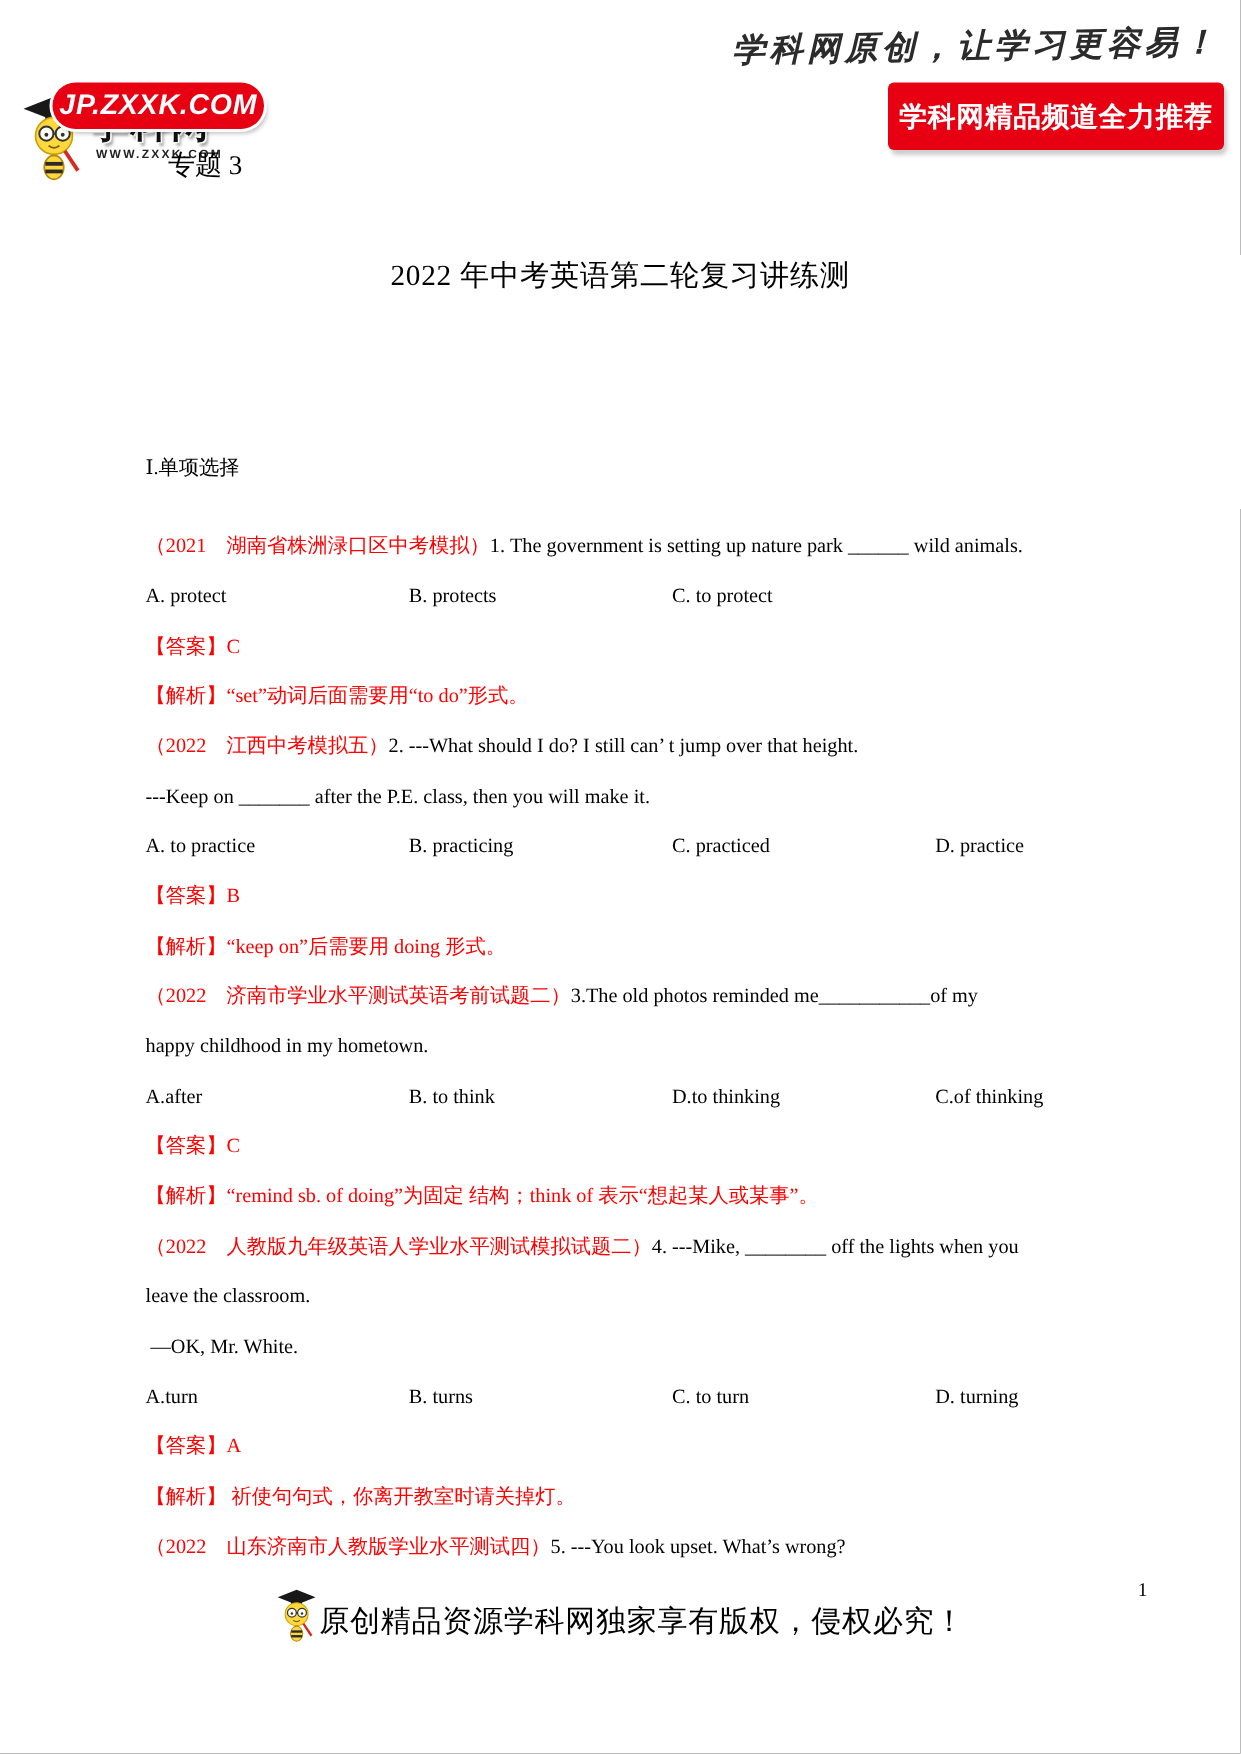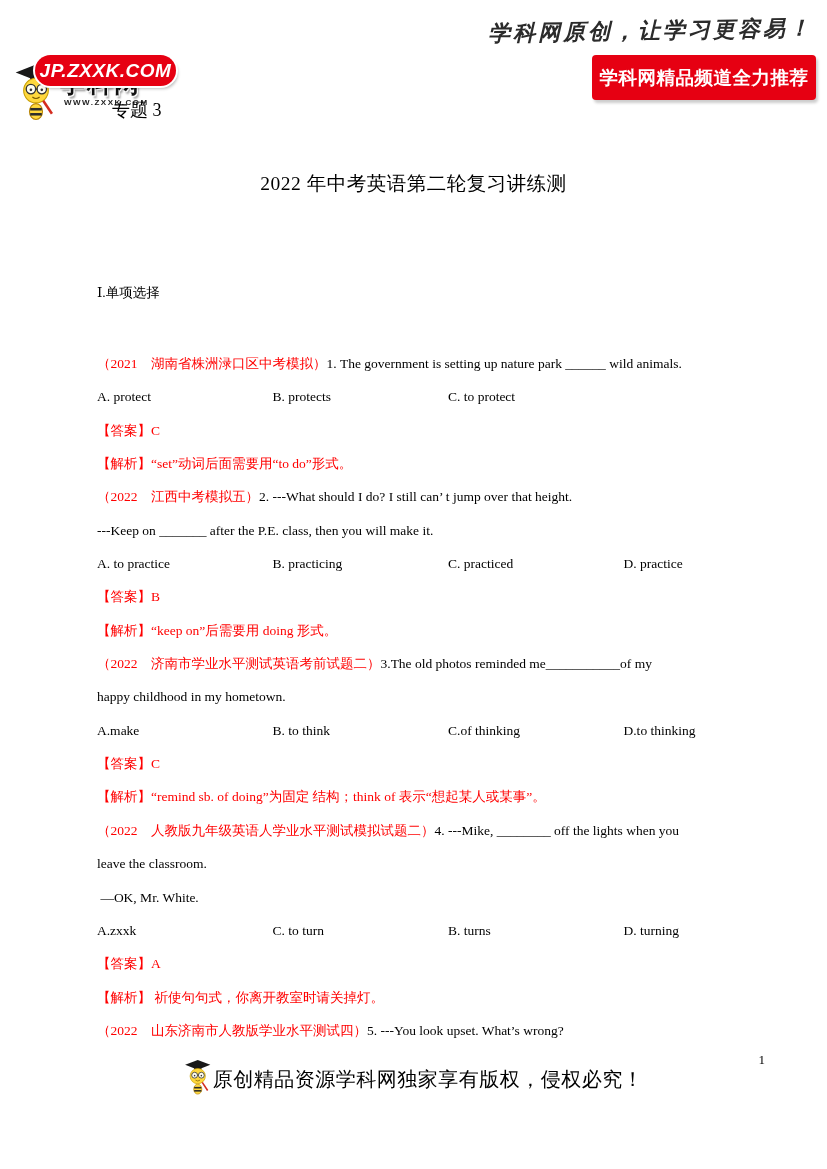--- a/index.html
+++ b/index.html
@@ -58,21 +58,21 @@
     background:var(--accent-red);
     color:#fff;font-family:"Liberation Sans","DejaVu Sans",sans-serif;
     font-weight:bold;font-size:18.5px;letter-spacing:.5px;
     display:flex;align-items:center;justify-content:center;
     box-shadow:2px 3px 3px rgba(0,0,0,.2);
   }
   
   .topic-label{position:absolute;left:112px;top:98px;font-size:18px;text-align:center;}
   .doc-title{position:absolute;left:0;top:170px;width:100%;text-align:center;font-size:19.5px;letter-spacing:.5px;}
   .doc-subtitle{position:absolute;left:0;top:223px;width:100%;text-align:center;font-size:18.5px;letter-spacing:1px;}
-  .section-heading{position:absolute;left:97px;top:284px;font-size:13.5px;}
+  .section-heading{position:absolute;left:97px;top:303px;font-size:13.5px;}
   .questions{position:absolute;left:97px;top:347px;width:640px;}
   .line{line-height:33.35px;white-space:pre;}
   .red{color:var(--highlight-red);}
   .options-row{display:flex;}
   .option{width:175.5px;flex:0 0 auto;white-space:pre;}
   
   .footer{
     position:absolute;left:50%;top:1058px;transform:translateX(-50%);
     display:flex;align-items:center;gap:2px;
     font-size:20px;letter-spacing:.5px;white-space:nowrap;
@@ -130,29 +130,29 @@
       <div class="q">
         <div class="line"><span class="red">（2022　江西中考模拟五）</span><span>2. ---What should I do? I still can’ t jump over that height.</span></div>
         <div class="line"><span>---Keep on _______ after the P.E. class, then you will make it.</span></div>
         <div class="line options-row"><span class="option">A. to practice</span><span class="option">B. practicing</span><span class="option">C. practiced</span><span class="option">D. practice</span></div>
         <div class="line red"><span>【答案】</span><span>B</span></div>
         <div class="line red"><span>【解析】</span><span>“keep on”后需要用 doing 形式。</span></div>
       </div>
       <div class="q">
         <div class="line"><span class="red">（2022　济南市学业水平测试英语考前试题二）</span><span>3.The old photos reminded me___________of my</span></div>
         <div class="line"><span>happy childhood in my hometown.</span></div>
-        <div class="line options-row"><span class="option">A.make</span><span class="option">B. to think</span><span class="option">C.of thinking</span><span class="option">D.to thinking</span></div>
+        <div class="line options-row"><span class="option">A.after</span><span class="option">B. to think</span><span class="option">D.to thinking</span><span class="option">C.of thinking</span></div>
         <div class="line red"><span>【答案】</span><span>C</span></div>
         <div class="line red"><span>【解析】</span><span>“remind sb. of doing”为固定 结构；think of 表示“想起某人或某事”。</span></div>
       </div>
       <div class="q">
         <div class="line"><span class="red">（2022　人教版九年级英语人学业水平测试模拟试题二）</span><span>4. ---Mike, ________ off the lights when you</span></div>
         <div class="line"><span>leave the classroom.</span></div>
         <div class="line"><span> —OK, Mr. White.</span></div>
-        <div class="line options-row"><span class="option">A.zxxk</span><span class="option">C. to turn</span><span class="option">B. turns</span><span class="option">D. turning</span></div>
+        <div class="line options-row"><span class="option">A.turn</span><span class="option">B. turns</span><span class="option">C. to turn</span><span class="option">D. turning</span></div>
         <div class="line red"><span>【答案】</span><span>A</span></div>
         <div class="line red"><span>【解析】</span><span> 祈使句句式，你离开教室时请关掉灯。</span></div>
       </div>
       <div class="q">
         <div class="line"><span class="red">（2022　山东济南市人教版学业水平测试四）</span><span>5. ---You look upset. What’s wrong?</span></div>
       </div>
     </div>
 
   <div class="footer">
     <span class="mascot">

